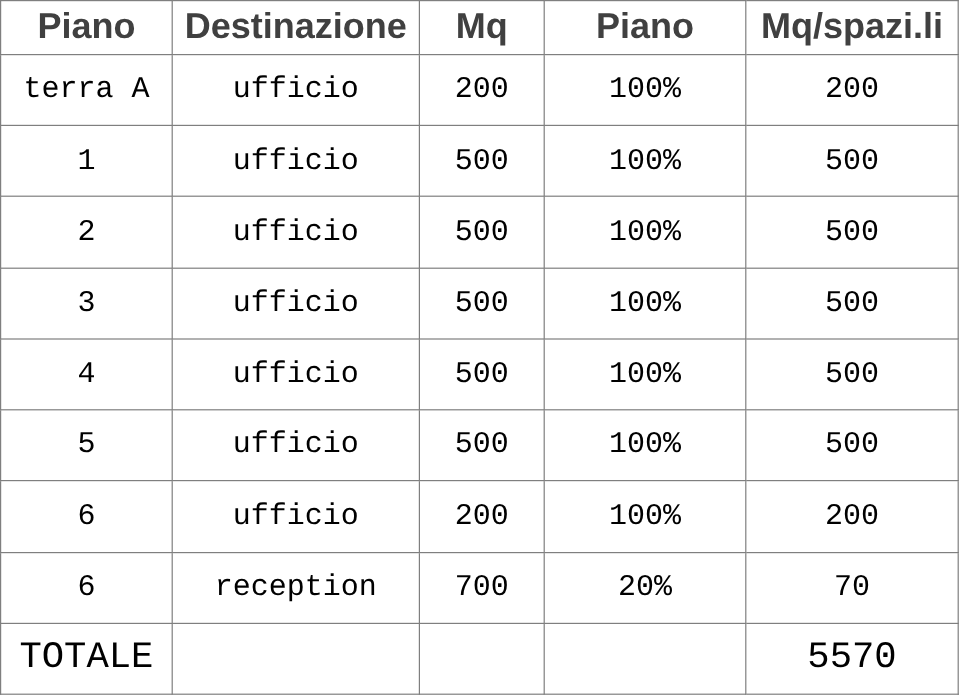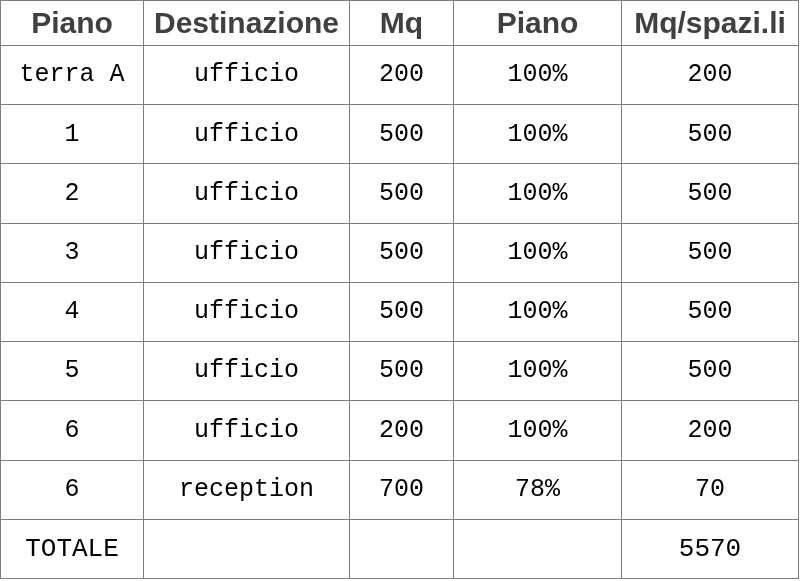--- a/index.html
+++ b/index.html
@@ -52,21 +52,21 @@
   col.c0 { width: 143px; }
   col.c1 { width: 206px; }
   col.c2 { width: 104px; }
   col.c3 { width: 168px; }
   col.c4 { width: 177px; }
 
   tr.tall-row td { height: 82px; }
   tr.total-row td {
     font-family: "Liberation Sans", sans-serif;
     font-weight: bold;
-    font-size: 26px;
+    font-size: 31px;
     height: 48px;
     margin-left: 14px;
   }
   .multiline {
     display: block;
     line-height: 1.25;
   }
 </style>
 </head>
 <body>
@@ -136,21 +136,21 @@
         <td>6</td>
         <td>ufficio</td>
         <td>200</td>
         <td>100%</td>
         <td>200</td>
       </tr>
       <tr>
         <td>6</td>
         <td>reception</td>
         <td>700</td>
-        <td>78%</td>
+        <td>20%</td>
         <td>70</td>
       </tr>
       <tr class="total-row">
         <td>TOTALE</td>
         <td></td>
         <td></td>
         <td></td>
         <td>5570</td>
       </tr>
     </tbody>

